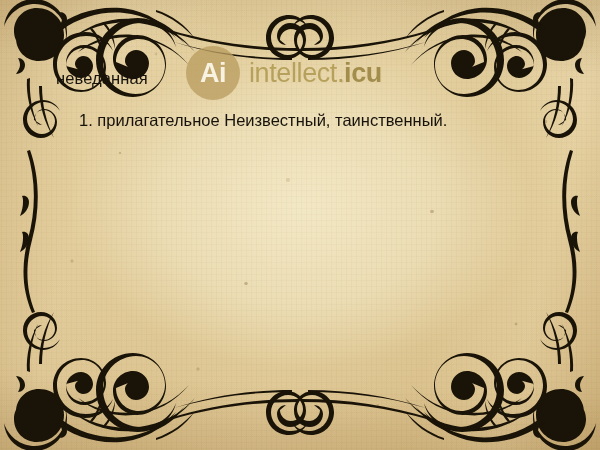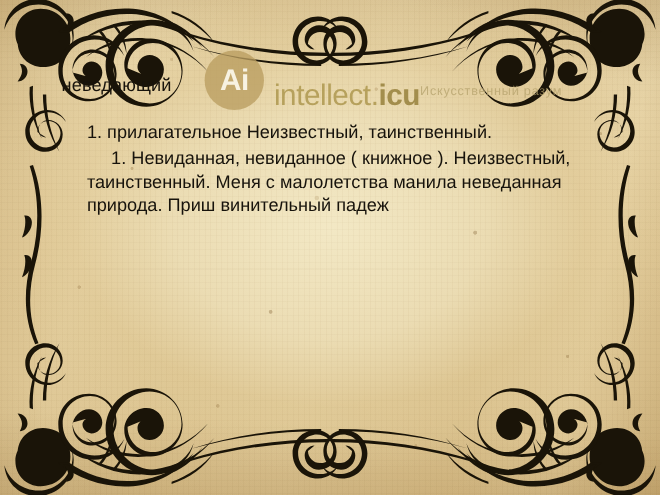--- a/index.html
+++ b/index.html
@@ -83,21 +83,21 @@
     pointer-events: none;
   }
   #frame svg { display: block; width: 600px; height: 450px; }
   .orn { fill: #1a1408; }
   
   #watermark {
     position: absolute;
     left: 186px;
     top: 46px;
     display: flex;
-    align-items: flex-end;
+    align-items: center;
     gap: 9px;
     pointer-events: none;
   }
   #wm-badge {
     width: 54px;
     height: 54px;
     border-radius: 50%;
     background: rgba(186,158,96,0.78);
     display: flex;
     align-items: center;
@@ -231,25 +231,23 @@
         <path class="orn" d="M22 196 c4-1 7 2 7 6 c0 6-4 12-9 14 c2-5 3-10 3-14 c0-2 0-4-1-6 z"></path>
         <path class="orn" d="M22 232 c4-1 7 2 7 6 c0 6-4 12-9 14 c2-5 3-10 3-14 c0-2 0-4-1-6 z"></path>
       </g>
     </svg>
   </div>
 
   <div id="watermark">
     <div id="wm-badge">Ai</div>
     <div id="wm-text">
       <div id="wm-title"><span>intellect.</span><b>icu</b></div>
-      <div id="wm-sub">Искусственный  разум</div>
     </div>
   </div>
 
   <div id="article">
-    <div id="headword">неведающий</div>
+    <div id="headword">неведанная</div>
     <div id="senses">
       <p class="sense">1.   прилагательное  Неизвестный, таинственный.</p>
-      <p class="sense sense-sub">1. Невиданная, невиданное ( книжное ). Неизвестный, таинственный. Меня с малолетства манила неведанная природа. Приш винительный падеж</p>
     </div>
   </div>
 
 </div>
 
 </body></html>

